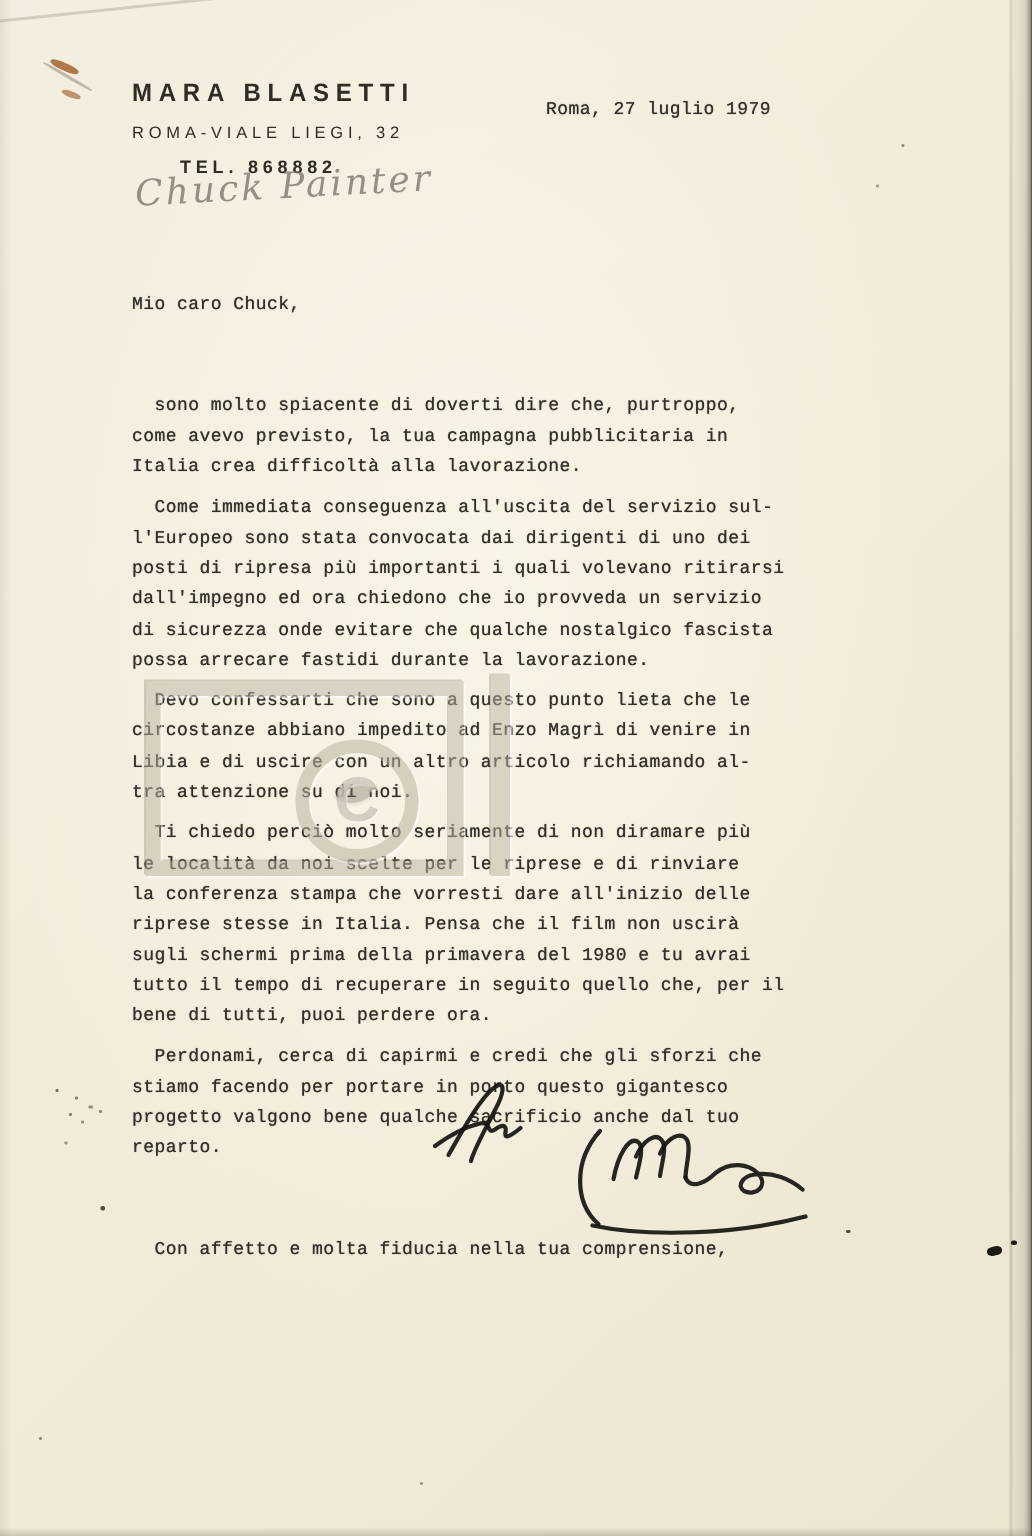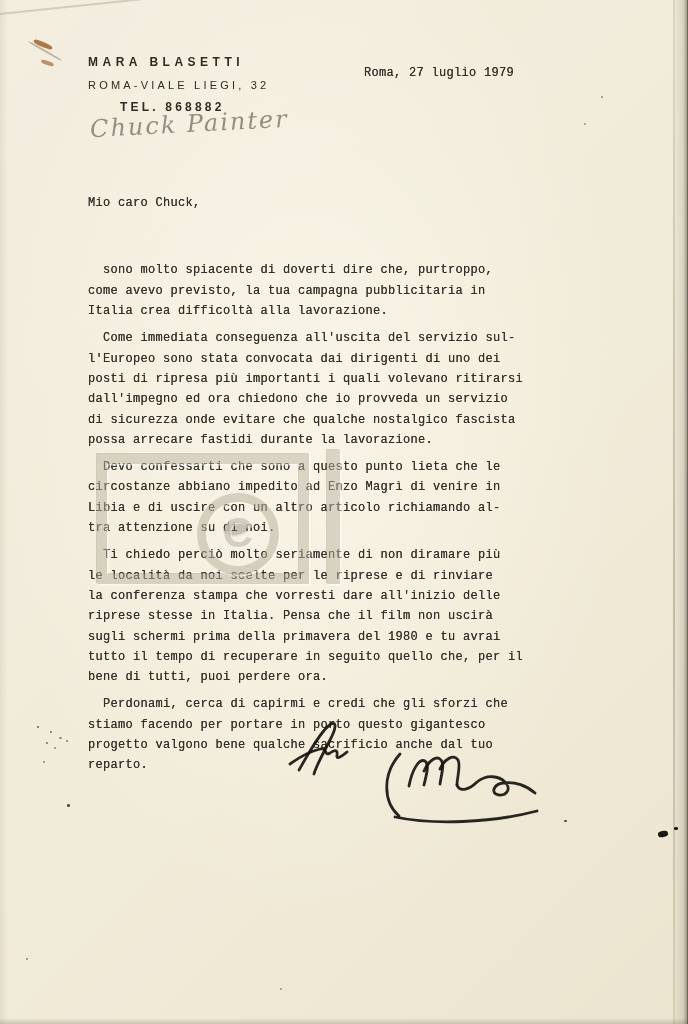--- a/index.html
+++ b/index.html
@@ -18,21 +18,21 @@
     background:linear-gradient(to bottom, rgba(140,132,112,.18), rgba(140,132,112,.45) 60%, rgba(140,132,112,.2));}
   .edge-bottom{position:absolute;left:0;bottom:0;width:100%;height:6px;
     background:linear-gradient(to bottom, rgba(0,0,0,0), rgba(90,85,72,.25));}
   .crease-top{position:absolute;left:-8px;top:6px;width:150px;height:1.5px;
     background:rgba(150,142,122,.35);transform:rotate(-6deg);}
   .edge-left{position:absolute;top:0;left:0;width:8px;height:100%;
     background:linear-gradient(to right, rgba(120,112,95,.12), rgba(0,0,0,0));}
 
   
   .letterhead{position:absolute;left:88px;top:54px;color:#2f2c24;}
-  .lh-name{font-size:12px;letter-spacing:4.5px;font-weight:bold;transform:scaleY(1.05);transform-origin:left top;}
+  .lh-name{font-size:16px;letter-spacing:4.5px;font-weight:bold;transform:scaleY(1.05);transform-origin:left top;}
   .lh-address{font-size:11px;letter-spacing:3.2px;font-weight:normal;margin-top:11px;}
   .lh-phone{font-size:12px;letter-spacing:3.2px;font-weight:bold;margin-top:9px;margin-left:32px;}
 
   
   .pencil{position:absolute;left:90px;top:110px;font-family:"DejaVu Serif",serif;
     font-style:italic;font-size:24px;color:rgba(125,118,106,.8);
     transform:rotate(-3deg);letter-spacing:2px;}
 
   
   .type{font-family:"Liberation Mono","DejaVu Sans Mono",monospace;
@@ -98,20 +98,21 @@
     <div class="lh-phone">TEL. 868882</div>
   </header>
 
   <div class="pencil">Chuck Painter</div>
 
   <div class="type dateline">Roma, 27 luglio 1979</div>
 
   <main class="type letter-body">
     <div class="salutation">Mio caro Chuck,</div>
     <div id="paragraphs"><div class="para"><div class="line">  sono molto spiacente di doverti dire che, purtroppo,</div><div class="line">come avevo previsto, la tua campagna pubblicitaria in</div><div class="line">Italia crea difficoltà alla lavorazione.</div></div><div class="para"><div class="line">  Come immediata conseguenza all'uscita del servizio sul-</div><div class="line">l'Europeo sono stata convocata dai dirigenti di uno dei</div><div class="line">posti di ripresa più importanti i quali volevano ritirarsi</div><div class="line">dall'impegno ed ora chiedono che io provveda un servizio</div><div class="line">di sicurezza onde evitare che qualche nostalgico fascista</div><div class="line">possa arrecare fastidi durante la lavorazione.</div></div><div class="para"><div class="line">  Devo confessarti che sono a questo punto lieta che le</div><div class="line">circostanze abbiano impedito ad Enzo Magrì di venire in</div><div class="line">Libia e di uscire con un altro articolo richiamando al-</div><div class="line">tra attenzione su di noi.</div></div><div class="para"><div class="line">  Ti chiedo perciò molto seriamente di non diramare più</div><div class="line">le località da noi scelte per le riprese e di rinviare</div><div class="line">la conferenza stampa che vorresti dare all'inizio delle</div><div class="line">riprese stesse in Italia. Pensa che il film non uscirà</div><div class="line">sugli schermi prima della primavera del 1980 e tu avrai</div><div class="line">tutto il tempo di recuperare in seguito quello che, per il</div><div class="line">bene di tutti, puoi perdere ora.</div></div><div class="para"><div class="line">  Perdonami, cerca di capirmi e credi che gli sforzi che</div><div class="line">stiamo facendo per portare in porto questo gigantesco</div><div class="line">progetto valgono bene qualche sacrificio anche dal tuo</div><div class="line">reparto.</div></div></div>
+    <div class="closing">  Con affetto e molta fiducia nella tua comprensione,</div>
   </main>
 
   <div class="smudge"></div>
 
   <div class="watermark">
     <div class="wm-frame"></div>
     <div class="wm-copy">
       <span>C</span>
     </div>
     <div class="wm-bar"></div>

